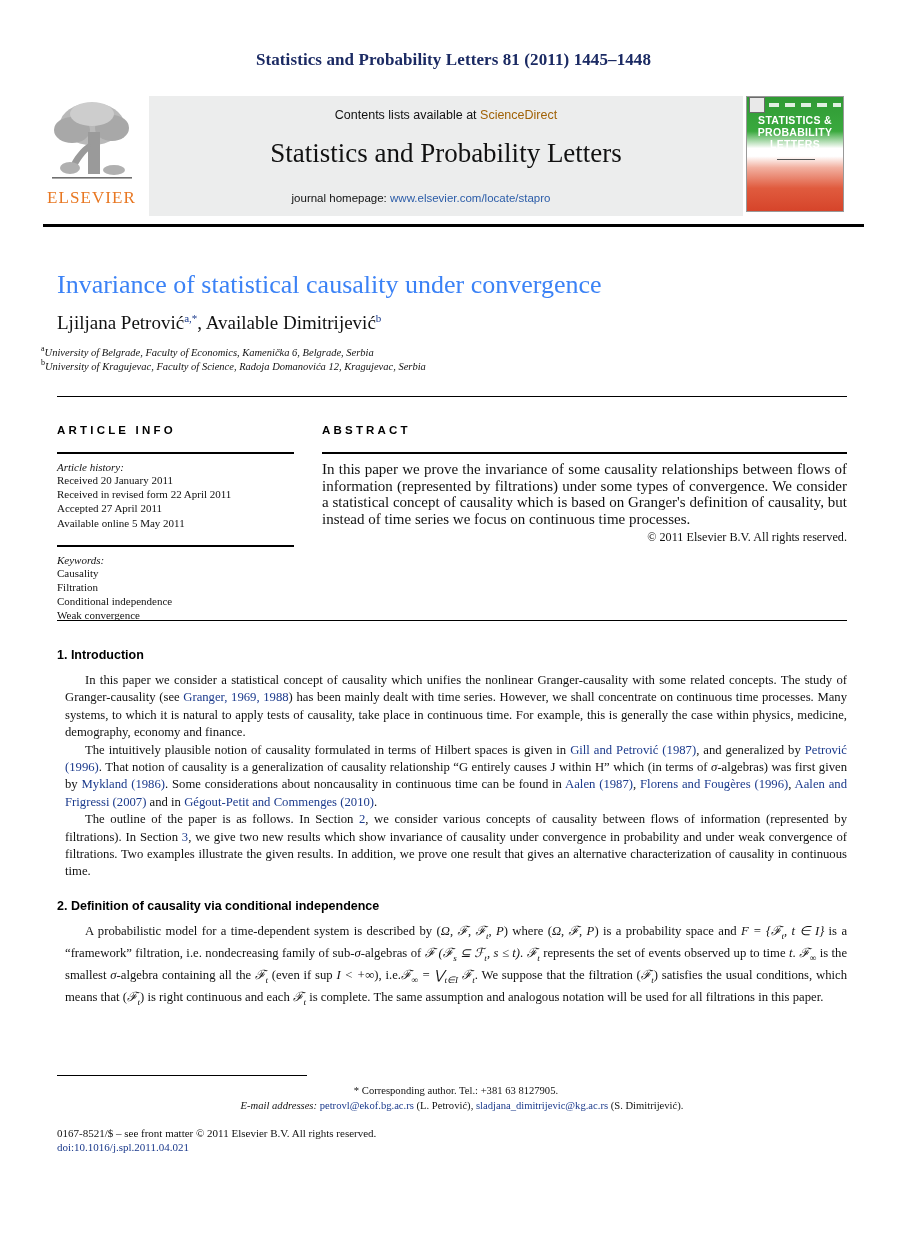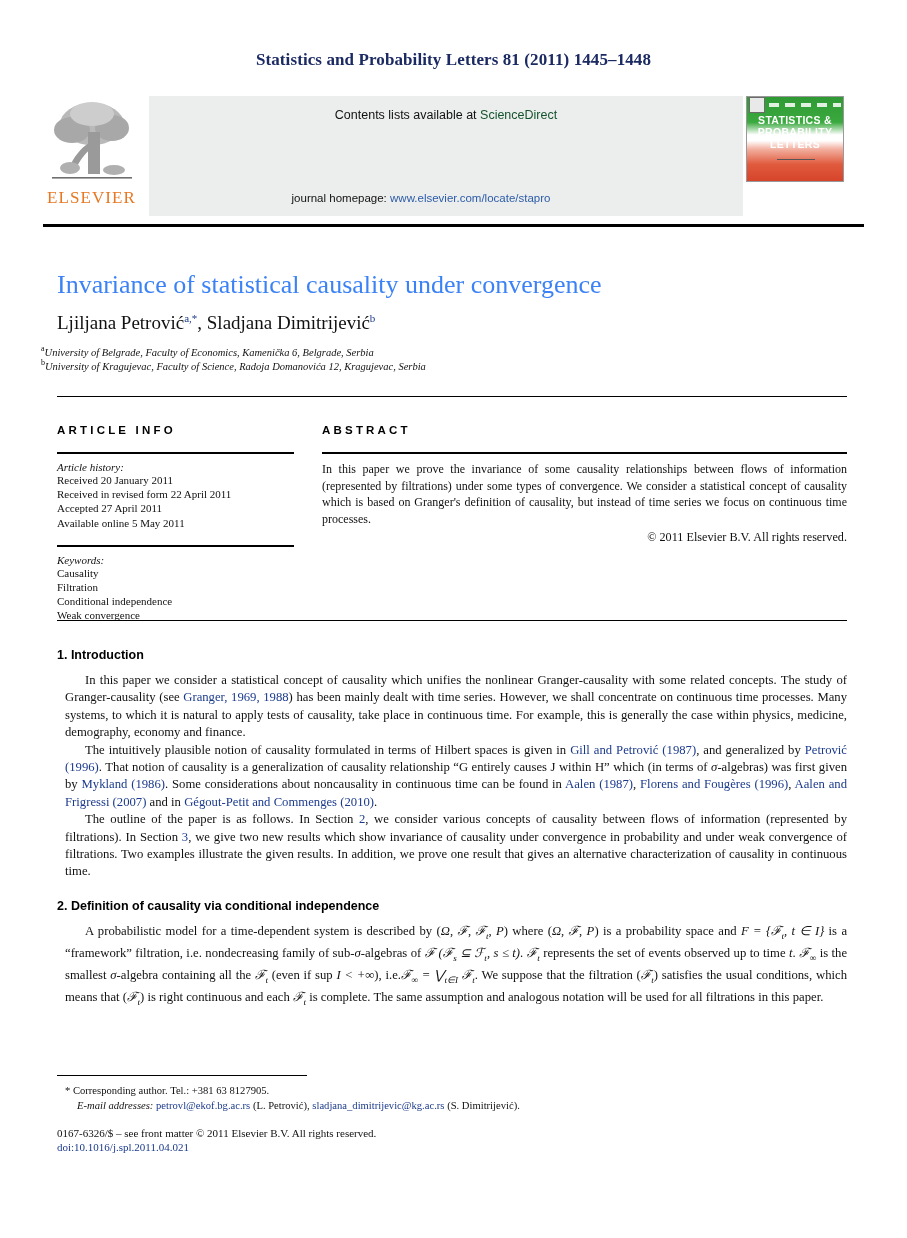--- a/index.html
+++ b/index.html
@@ -72,21 +72,21 @@
   .contents-line {
     position: absolute;
     top: 12px;
     left: 0;
     width: 594px;
     text-align: center;
     font-family: "Liberation Sans", sans-serif;
     font-size: 12.5px;
     color: #111111;
   }
-  .contents-line .sd-link { color: #14532d; }
+  .contents-line .sd-link { color: #a16207; }
   .journal-name {
     position: absolute;
     top: 42px;
     left: 0;
     width: 594px;
     text-align: center;
     font-family: "Liberation Serif", serif;
     font-size: 27px;
     color: #111111;
   }
@@ -99,21 +99,21 @@
     font-family: "Liberation Sans", sans-serif;
     font-size: 11.5px;
     color: #111111;
   }
   .homepage-line .hp-link { color: #2b5ca8; }
   .cover-thumb {
     position: absolute;
     left: 703px;
     top: 0;
     width: 98px;
-    height: 86px;
+    height: 116px;
     border: 1px solid #999;
     box-sizing: border-box;
     overflow: hidden;
     background: linear-gradient(to bottom, #2f9a34 0%, #3aa93e 30%, #ffffff 45%, #ffffff 52%, #f2b0a0 62%, #e05b3e 80%, #d6442a 100%);
   }
   .cover-top-strip {
     position: absolute;
     top: 2px; left: 2px; right: 2px; height: 12px;
     display: flex; align-items: center; gap: 4px;
   }
@@ -219,21 +219,21 @@
   }
   .info-line {
     font-family: "Liberation Serif", serif;
     font-size: 11px;
     line-height: 14.2px;
     color: #111;
   }
   .info-gap { height: 15px; }
   .abs-text {
     font-family: "Liberation Serif", serif;
-    font-size: 12px;
+    font-size: 15px;
     line-height: 16.5px;
     text-align: justify;
     color: #111;
   }
   .abs-copy {
     font-family: "Liberation Serif", serif;
     font-size: 12.2px;
     text-align: right;
     margin-top: 3px;
     color: #111;
@@ -279,20 +279,21 @@
   }
   .footnotes {
     position: absolute;
     left: 57px;
     top: 1084px;
     width: 790px;
     font-family: "Liberation Serif", serif;
     font-size: 10.6px;
     line-height: 14.5px;
     color: #111;
+    text-align: center;
   }
   .footnotes .fn-star { padding-left: 8px; }
   .footnotes .fn-email { padding-left: 20px; }
   .footnotes em { font-style: italic; }
   .mail-link { color: #1b3a8c; }
   .copyright-block {
     position: absolute;
     left: 57px;
     top: 1126px;
     width: 790px;
@@ -326,39 +327,40 @@
         </g>
         <rect x="4" y="79" width="80" height="1.6" fill="#6f6f6f"></rect>
       </svg>
       <div class="elsevier-word">ELSEVIER</div>
     </div>
 
     <div class="masthead-center">
       <div class="contents-line">
         <span>Contents lists available at </span><span class="sd-link">ScienceDirect</span>
       </div>
+      <div class="journal-name">Statistics and Probability Letters</div>
       <div class="homepage-line">
         <span>journal homepage: </span><span class="hp-link">www.elsevier.com/locate/stapro</span>
       </div>
     </div>
 
     <div class="cover-thumb">
       <div class="cover-top-strip">
         <div class="cover-badge"></div>
         <div class="cover-tiny"></div>
       </div>
       <div class="cover-title">STATISTICS &amp; PROBABILITY LETTERS</div>
       <div class="cover-rule"></div>
     </div>
   </div>
   <div class="masthead-rule"></div>
 
   <div class="title">Invariance of statistical causality under convergence</div>
   <div class="authors">
-    <span>Ljiljana Petrović</span><sup>a,</sup><sup>*</sup><span>, </span><span>Sladjana Dimitrijević</span><sup>b</sup>
+    <span>Ljiljana Petrović</span><sup>a,</sup><sup>*</sup><span>, </span><span>Available Dimitrijević</span><sup>b</sup>
   </div>
   <div class="affil affil-a">
     <sup>a</sup><span>University of Belgrade, Faculty of Economics, Kamenička 6, Belgrade, Serbia</span>
   </div>
   <div class="affil affil-b">
     <sup>b</sup><span>University of Kragujevac, Faculty of Science, Radoja Domanovića 12, Kragujevac, Serbia</span>
   </div>
 
   <div class="rule-thin" style="top:396px;"></div>
 
@@ -420,17 +422,17 @@
     <div class="fn-email">
       <em>E-mail addresses:</em>
       <span class="mail-link">petrovl@ekof.bg.ac.rs</span>
       <span>(L. Petrović),</span>
       <span class="mail-link">sladjana_dimitrijevic@kg.ac.rs</span>
       <span>(S. Dimitrijević).</span>
     </div>
   </div>
 
   <div class="copyright-block">
-    <div>0167-6326/$ – see front matter © 2011 Elsevier B.V. All rights reserved.</div>
+    <div>0167-8521/$ – see front matter © 2011 Elsevier B.V. All rights reserved.</div>
     <div class="doi-link">doi:10.1016/j.spl.2011.04.021</div>
   </div>
 
 </div>
 
 </body></html>

